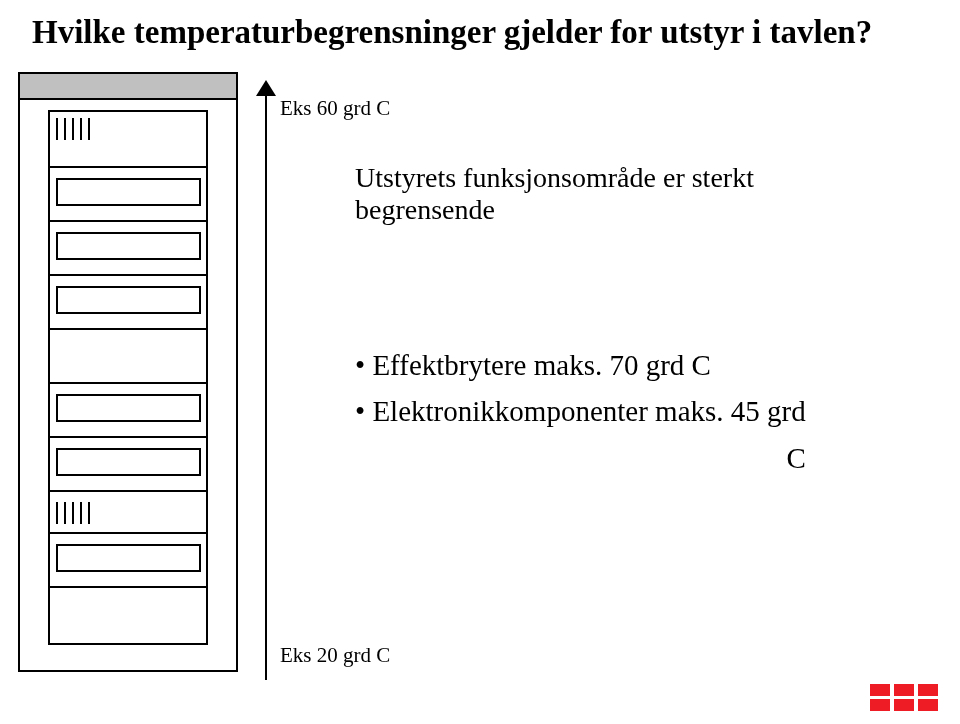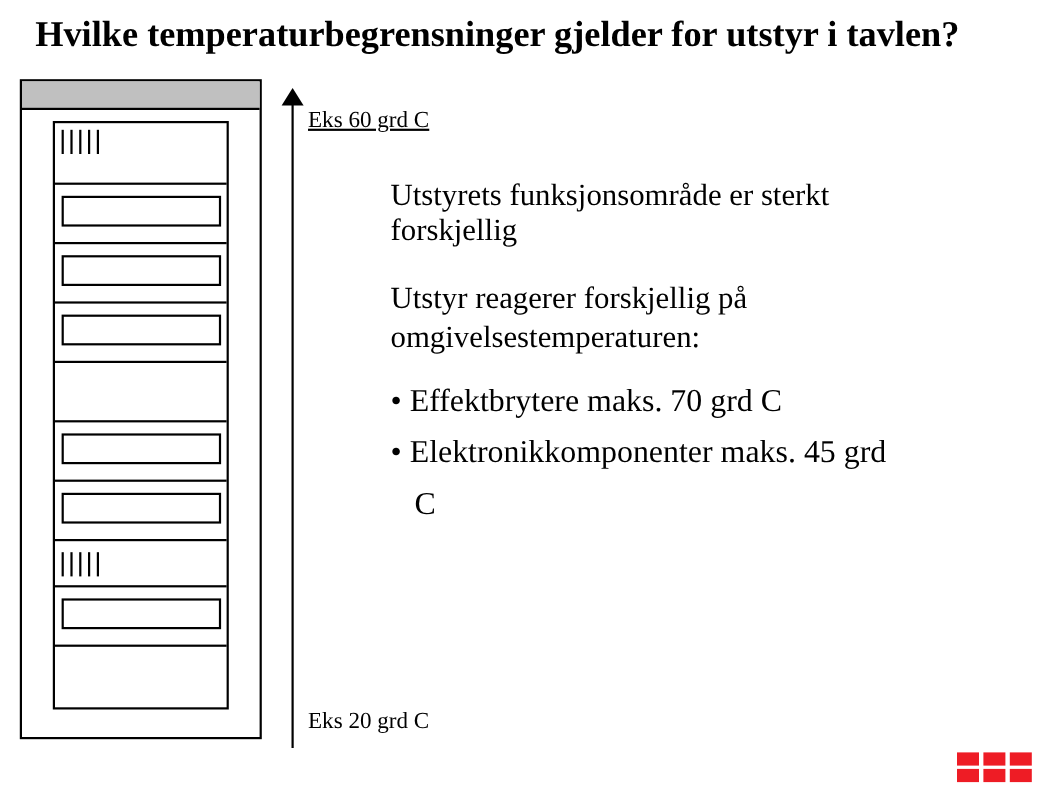--- a/index.html
+++ b/index.html
@@ -20,42 +20,42 @@
 
   .inner-rect { position: absolute; left: 30px; top: 38px; width: 160px; height: 535px; border: 2px solid #000; background: #fff; }
   .hline { position: absolute; left: 0; width: 100%; height: 0; border-top: 2px solid #000; }
 
   .bars { position: absolute; left: 6px; width: 34px; height: 22px; display: flex; justify-content: space-between; }
   .bars span { display: block; width: 2px; height: 100%; background: #000; }
 
   .slot { position: absolute; left: 6px; width: 145px; height: 28px; border: 2px solid #000; background: #fff; }
 
   
-  .label60 { position: absolute; left: 280px; top: 96px; font-size: 21px; text-decoration: underline; }
+  .label60 { position: absolute; left: 280px; top: 96px; font-size: 21px; }
   .label20 { position: absolute; left: 280px; top: 643px; font-size: 21px; }
 
   
   .arrow-line {
     position: absolute; left: 265px; top: 90px; width: 0; height: 590px;
     border-left: 2px solid #000;
   }
   .arrow-head {
     position: absolute; left: 256px; top: 80px; width: 0; height: 0;
     border-left: 10px solid transparent;
     border-right: 10px solid transparent;
     border-bottom: 16px solid #000;
   }
 
   
   .subheading { position: absolute; left: 355px; top: 162px; font-size: 28px; }
   .subheading .u { }
   .body1 { position: absolute; left: 355px; top: 254px; font-size: 28px; line-height: 1.25; }
   .bullets { position: absolute; left: 355px; top: 342px; font-size: 29px; line-height: 1.6; list-style: none; }
   .bullets li::before { content: "• "; }
-  .bullets .hang { padding-left: 0; text-indent: -0.75em; margin-left: 0.75em; }
+  .bullets .hang { padding-left: 0; text-indent: -0.75em; margin-left: 0.75em; text-align: right; }
 
   
   .logo { position: absolute; right: 20px; bottom: 12px; width: 70px; height: 28px; }
   .logo .seg { position: absolute; background: #ee1c25; }
 </style>
 </head>
 <body>
 
 <div class="slide">
 
@@ -103,27 +103,23 @@
   </div>
 
   <div class="arrow-head"></div>
   <div class="arrow-line"></div>
 
   <div class="label60">Eks 60 grd C</div>
   <div class="label20">Eks 20 grd C</div>
 
   <div class="subheading">
     <span class="u">Utstyrets funksjonsområde er sterkt</span><br>
-    <span class="u">forskjellig</span>
+    <span class="u">begrensende</span>
   </div>
 
-  <div class="body1">
-    <span>Utstyr reagerer forskjellig på</span><br>
-    <span>omgivelsestemperaturen:</span>
-  </div>
 
   <ul class="bullets">
     <li>Effektbrytere maks. 70 grd C</li>
     <li class="hang">
       <span>Elektronikkomponenter maks. 45 grd</span><br>
       <span>C</span>
     </li>
   </ul>
 
   <div class="logo" aria-label="ABB">

